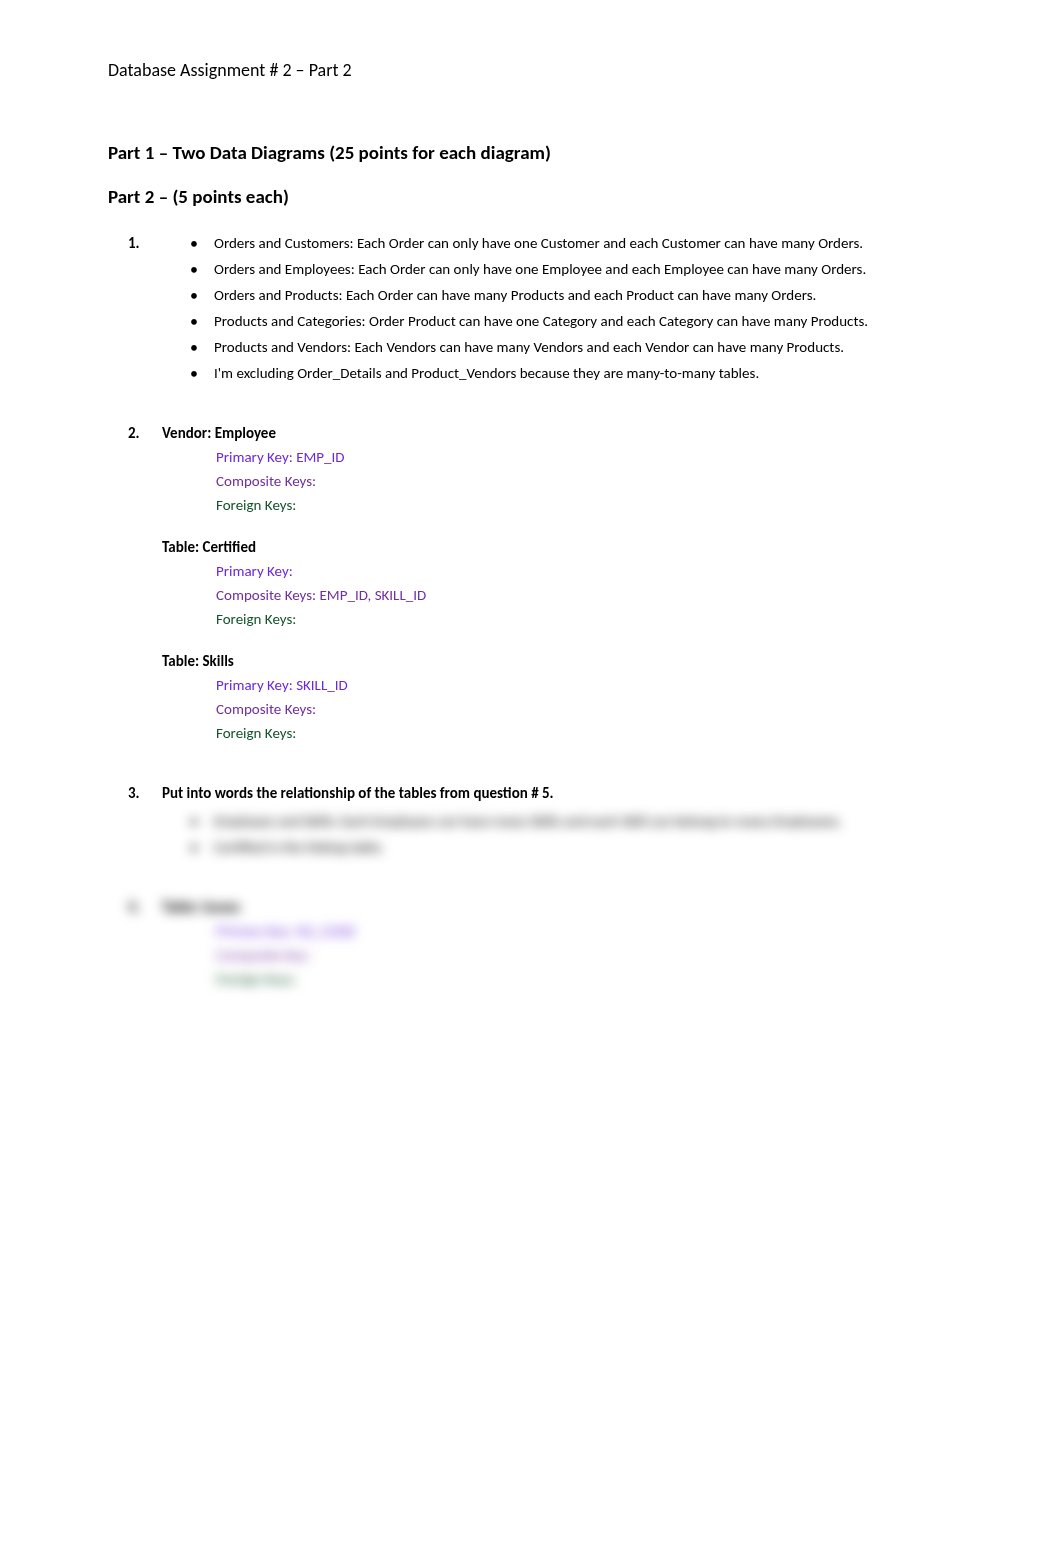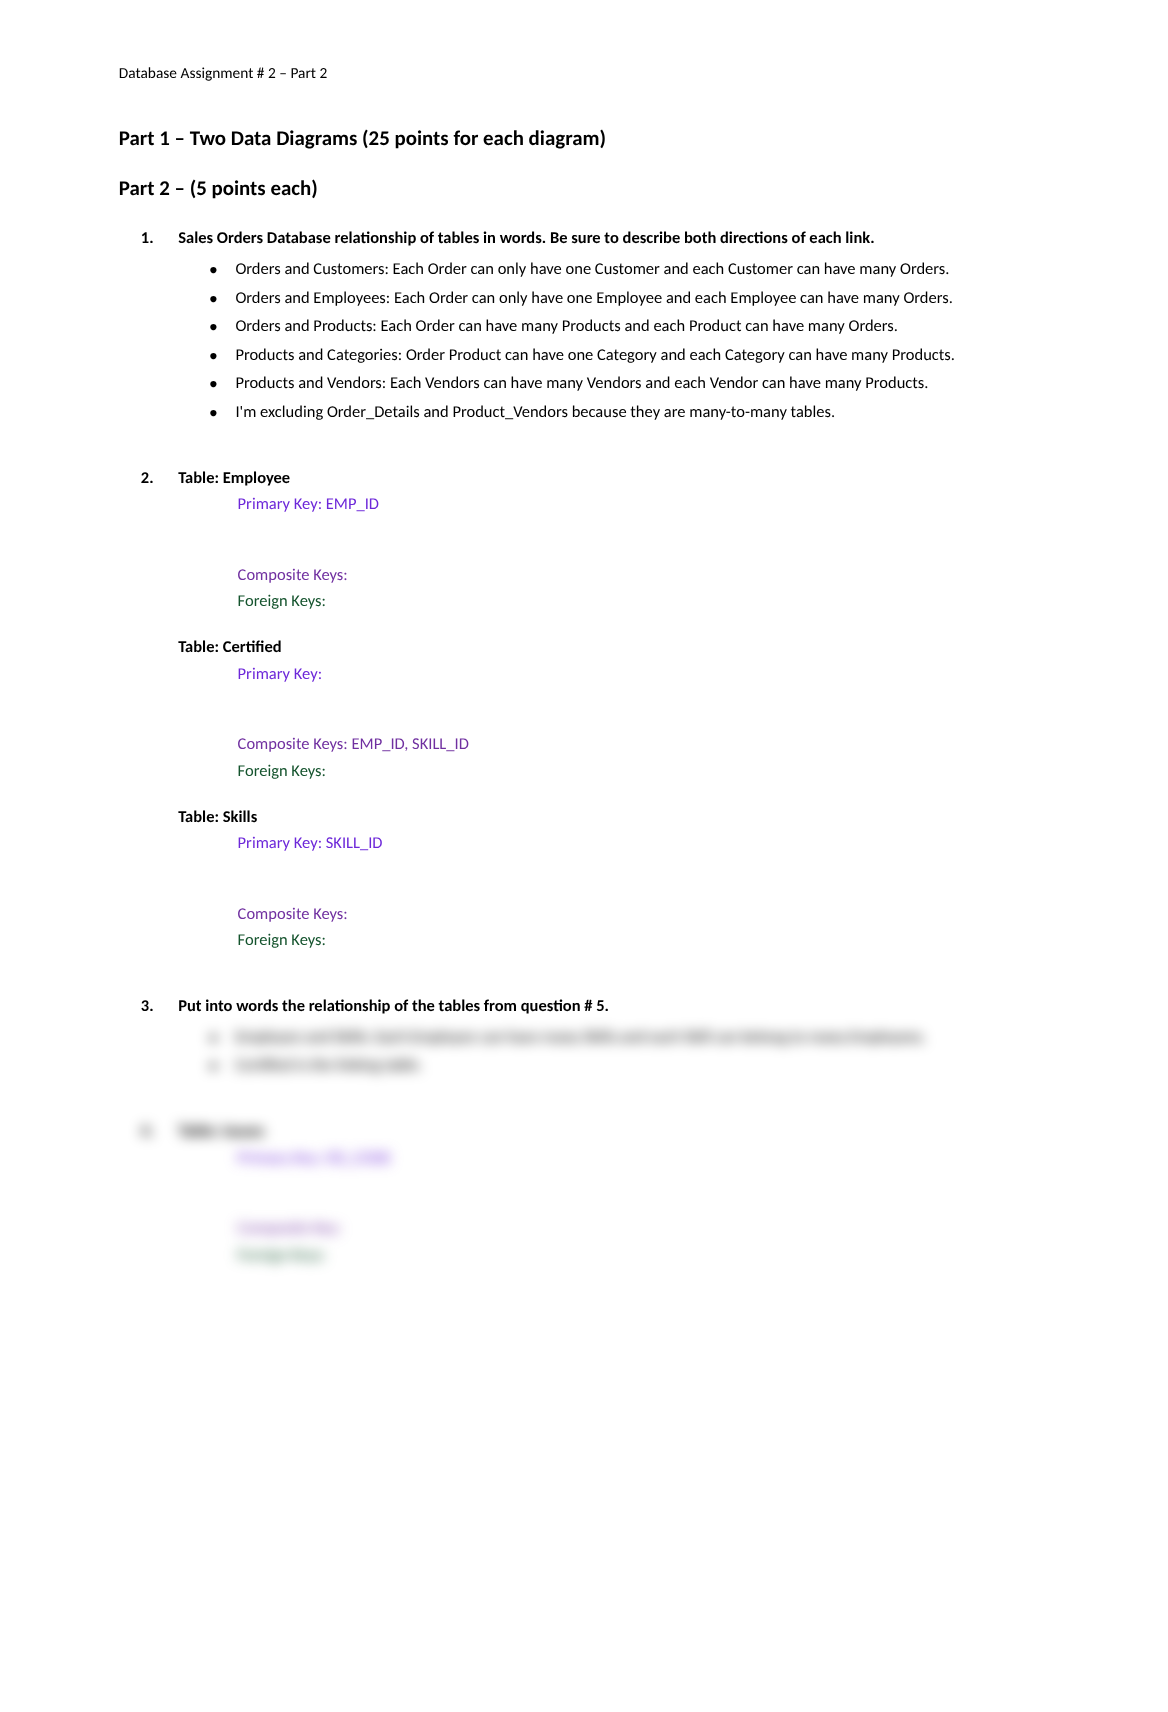--- a/index.html
+++ b/index.html
@@ -11,23 +11,23 @@
       font-family: 'Calibri', 'Segoe UI', Arial, sans-serif;
       font-size: 15px;
       line-height: 1.6;
       color: #000;
       background: #fff;
       width: 1062px;
       min-height: 1556px;
       padding: 56px 108px;
     }
     .header-title {
-      font-size: 14px;
+      font-size: 18px;
       font-weight: 400;
-      margin-bottom: 34px;
+      margin-bottom: 53px;
     }
     .section-heading {
       font-weight: 700;
       font-size: 19px;
       margin-top: 14px;
       margin-bottom: 6px;
     }
     .ol-main {
       list-style: none;
       margin-left: 54px;
@@ -68,21 +68,21 @@
       font-weight: 700;
       margin-top: 6px;
     }
     .key-block {
       margin-left: 54px;
     }
     .key-line {
       line-height: 1.6;
     }
     .primary-key { color: #6d28d9; }
-    .composite-key { color: #7030A0; margin-top: 40px; }
+    .composite-key { color: #7030A0; }
     .foreign-key { color: #14532d; }
     .blur-area {
       filter: blur(6px);
       user-select: none;
     }
     .table-block {
       margin-bottom: 18px;
     }
   </style>
 </head>
@@ -91,35 +91,34 @@
 <div class="header-title">Database Assignment # 2 – Part 2</div>
 
 <div class="section-heading">Part 1 – Two Data Diagrams (25 points for each diagram)</div>
 
 <div class="section-heading">Part 2 – (5 points each)</div>
 
 <ol class="ol-main">
 
   <li>
     <span class="num">1.</span>
-    <span class="q-title">Sales Orders Database relationship of tables in words. Be sure to describe both directions of each link.</span>
     <ul class="bullet-list">
       <li>Orders and Customers: Each Order can only have one Customer and each Customer can have many Orders.</li>
       <li>Orders and Employees: Each Order can only have one Employee and each Employee can have many Orders.</li>
       <li>Orders and Products: Each Order can have many Products and each Product can have many Orders.</li>
       <li>Products and Categories: Order Product can have one Category and each Category can have many Products.</li>
       <li>Products and Vendors: Each Vendors can have many Vendors and each Vendor can have many Products.</li>
       <li>I'm excluding Order_Details and Product_Vendors because they are many-to-many tables.</li>
     </ul>
   </li>
 
   <li>
     <span class="num">2.</span>
     <div class="table-block">
-      <div class="table-title">Table: Employee</div>
+      <div class="table-title">Vendor: Employee</div>
       <div class="key-block">
         <div class="key-line primary-key">Primary Key: EMP_ID</div>
         <div class="key-line composite-key">Composite Keys:</div>
         <div class="key-line foreign-key">Foreign Keys:</div>
       </div>
     </div>
     <div class="table-block">
       <div class="table-title">Table: Certified</div>
       <div class="key-block">
         <div class="key-line primary-key">Primary Key:</div>

